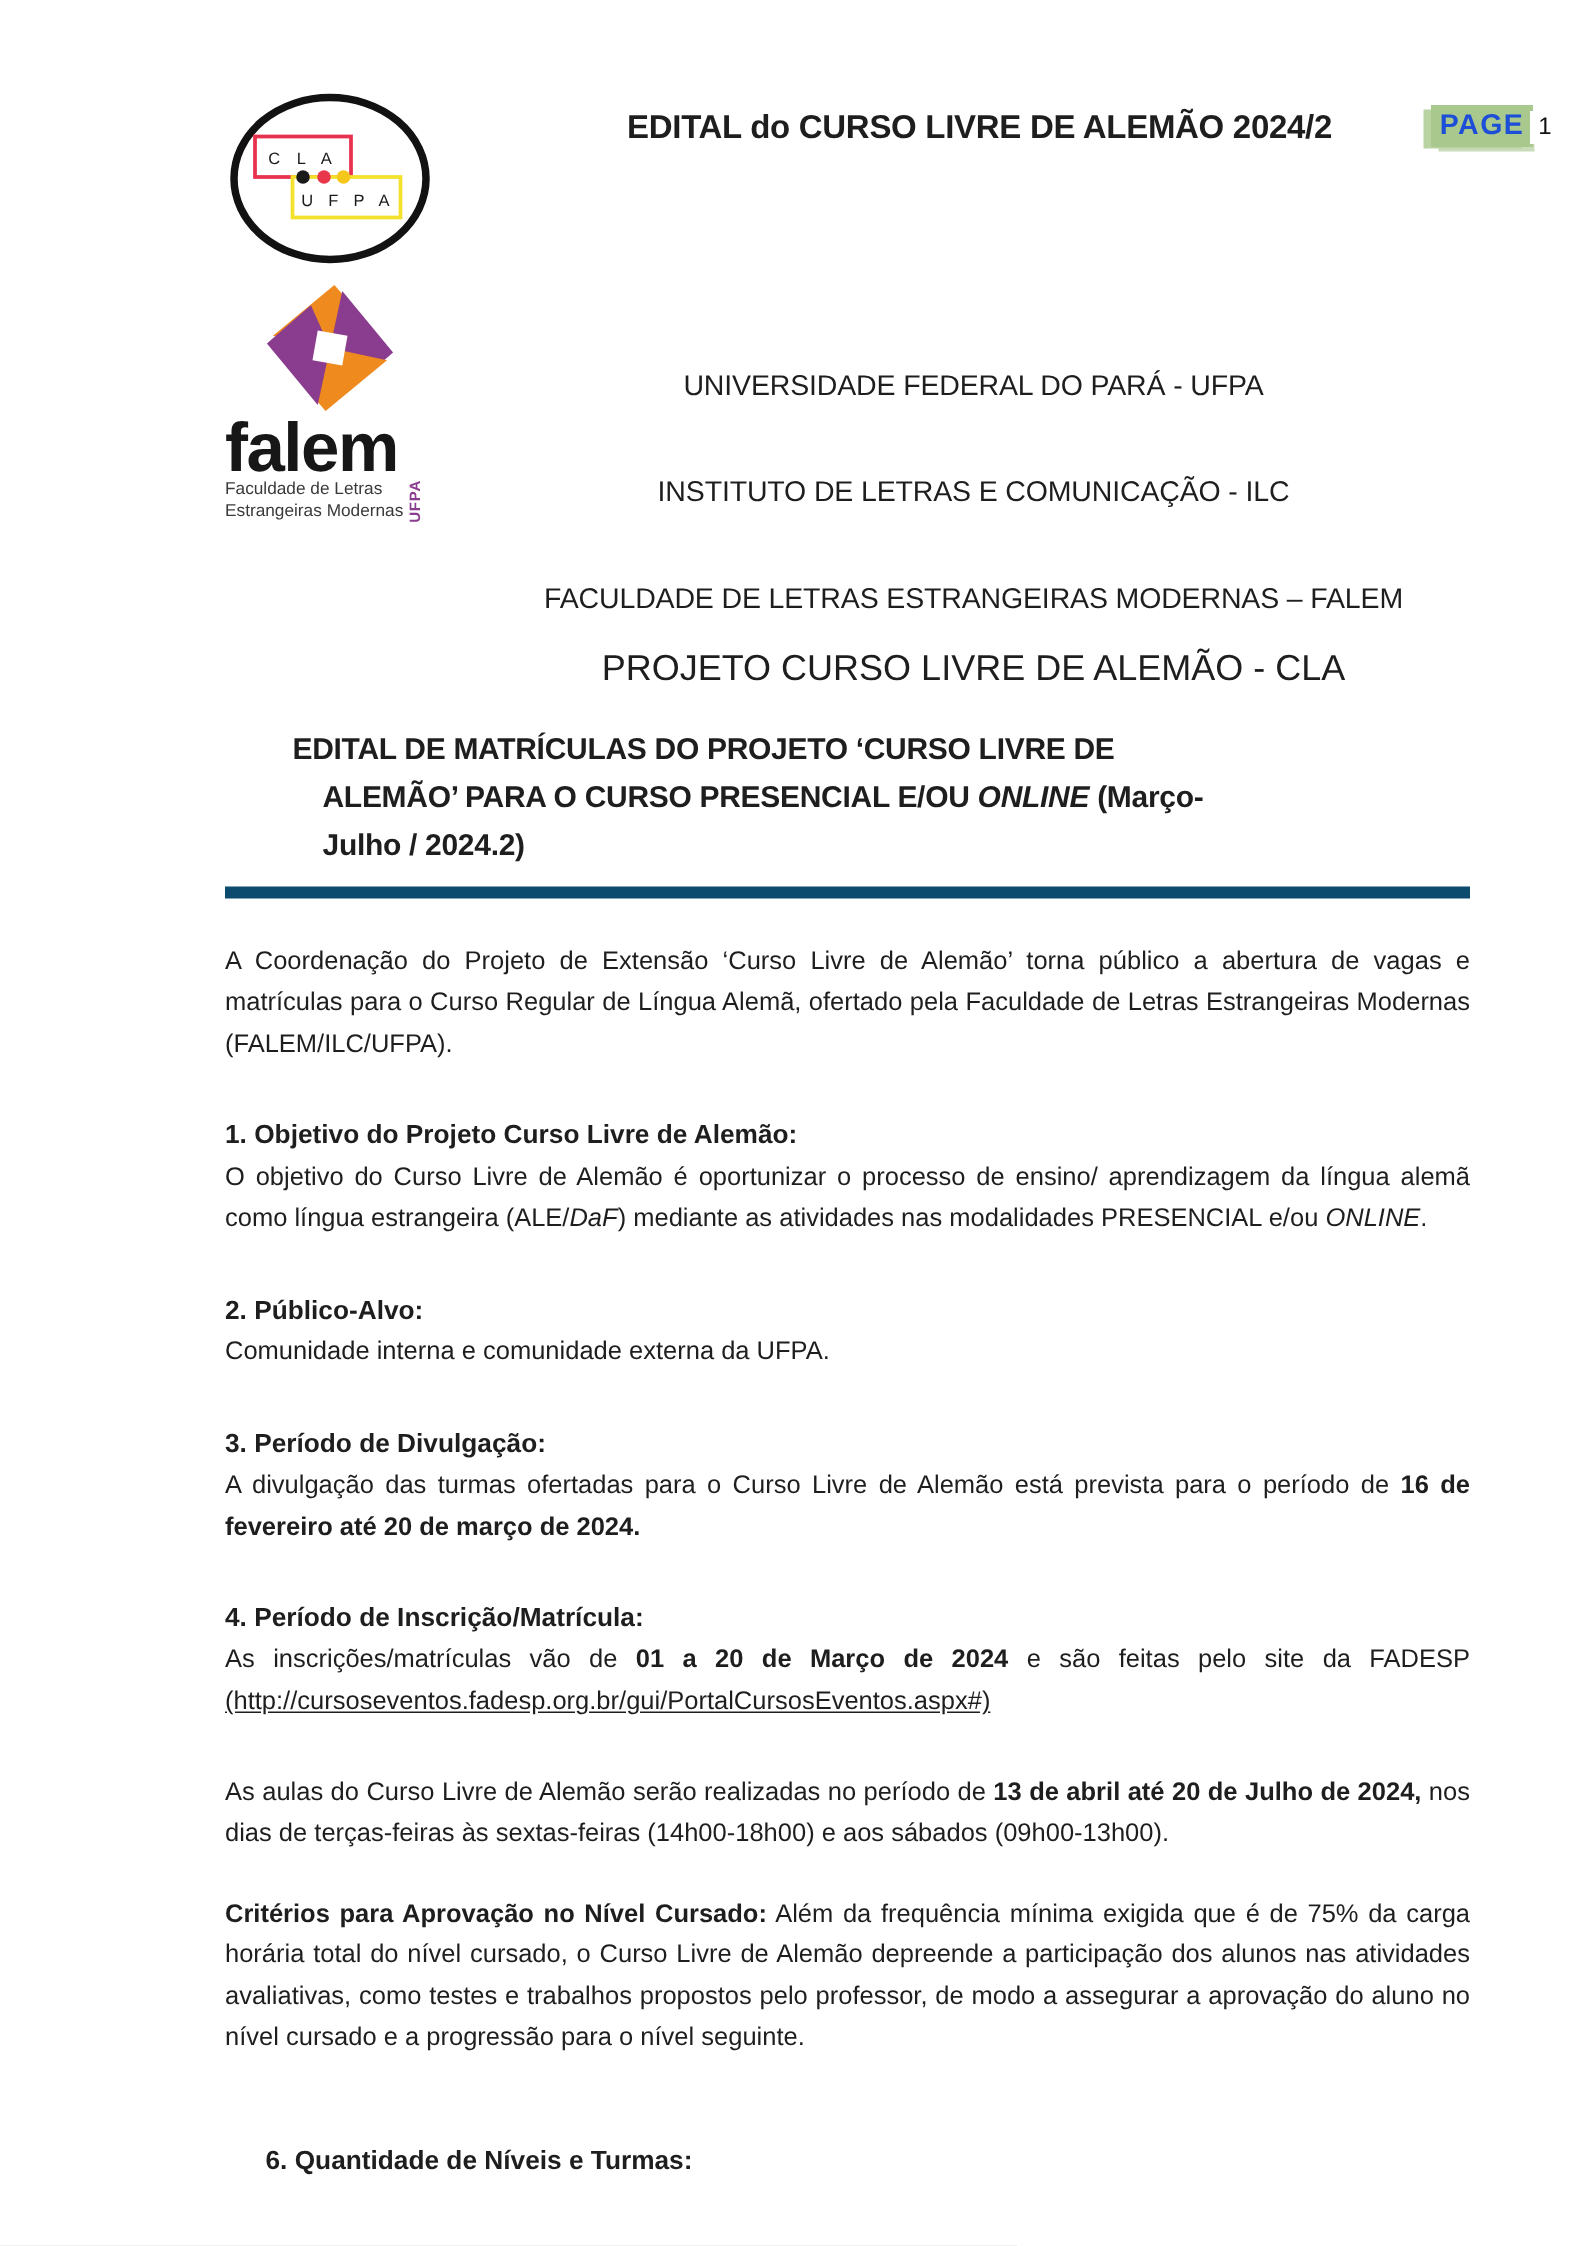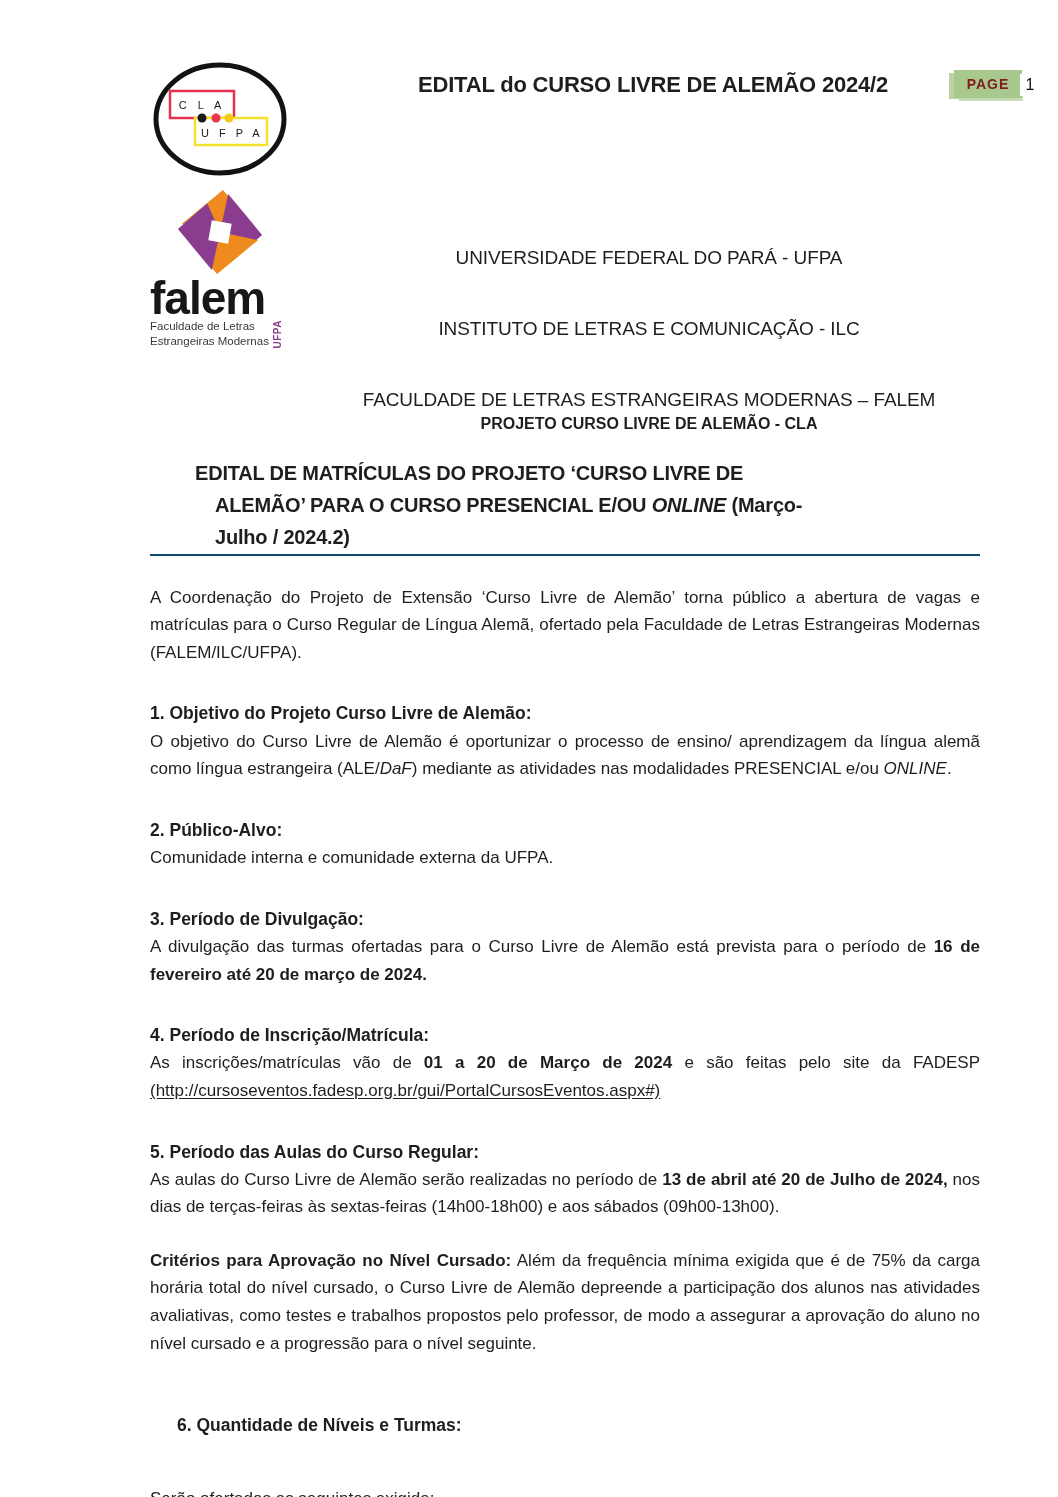--- a/index.html
+++ b/index.html
@@ -28,21 +28,21 @@
     width:88px; height:30px;
   }
   .badge-body {
     position:absolute; left:0; top:0;
     width:68px; height:28px;
     background:#a8c88d;
     display:flex; align-items:center; justify-content:center;
     box-shadow:-6px 2px 0 -1px #b9d3a3, 3px 5px 0 -2px #c9dcb8;
   }
   .badge-body span {
-    color:#7f1d1d; font-weight:bold; font-size:14px; letter-spacing:1px;
+    color:#1d4ed8; font-weight:bold; font-size:19px; letter-spacing:1px;
   }
   .badge-num {
     position:absolute; left:66px; top:4px;
     width:20px; height:22px; background:#ffffff;
     color:#111; font-size:16px; text-align:center; line-height:22px;
   }
 
   
   .org-row { display:flex; margin-top:6px; }
   .falem-logo { width:168px; flex:none; }
@@ -53,26 +53,27 @@
   }
   .falem-sub-row { display:flex; align-items:flex-end; }
   .falem-sub { font-size:11.5px; color:#3a3a3a; line-height:1.25; }
   .falem-ufpa {
     writing-mode:vertical-rl; transform:rotate(180deg);
     font-size:10px; font-weight:bold; color:#8a3d8f; letter-spacing:0.5px;
     margin-left:3px;
   }
   .org-lines { flex:1; text-align:center; padding-top:12px; }
   .org-line { font-size:19px; line-height:1.38; letter-spacing:-0.1px;margin-top:45px; }
-  .org-project { font-size:16px; font-weight:bold; margin-top:1px; }
+  .org-project { font-size:24px; font-weight:normal; margin-top:18px; }
 
   
   .doc-title-block {
     margin-top:24px;
-    border-bottom:2px solid #0c4a6e;
+    border-bottom:8px solid #0c4a6e;
+    padding-bottom:10px;
   }
   .doc-title {
     width:660px;
     padding-left:65px; text-indent:-20px;
     font-size:20px; font-weight:bold; line-height:1.62;
     letter-spacing:-0.2px;
   }
 
   
   .sec { margin-top:33px; }
@@ -164,21 +165,20 @@
     <h3 class="sec-heading">3. Período de Divulgação:</h3>
     <p class="body-p"><span>A divulgação das turmas ofertadas para o Curso Livre de Alemão está prevista para o período de </span><span class="b">16 de fevereiro até 20 de março de 2024.</span></p>
   </section>
 
   <section class="sec">
     <h3 class="sec-heading">4. Período de Inscrição/Matrícula:</h3>
     <p class="body-p"><span>As inscrições/matrículas vão de </span><span class="b">01 a 20 de Março de 2024</span><span> e são feitas pelo site da FADESP </span><span class="u">(http://cursoseventos.fadesp.org.br/gui/PortalCursosEventos.aspx#)</span></p>
   </section>
 
   <section class="sec">
-    <h3 class="sec-heading">5. Período das Aulas do Curso Regular:</h3>
     <p class="body-p"><span>As aulas do Curso Livre de Alemão serão realizadas no período de </span><span class="b">13 de abril até 20 de Julho de 2024,</span><span> nos dias de terças-feiras às sextas-feiras (14h00-18h00) e aos sábados (09h00-13h00).</span></p>
   </section>
 
   <section class="sec tight">
     <p class="body-p"><span class="b">Critérios para Aprovação no Nível Cursado:</span><span> Além da frequência mínima exigida que é de 75% da carga horária total do nível cursado, o Curso Livre de Alemão depreende a participação dos alunos nas atividades avaliativas, como testes e trabalhos propostos pelo professor, de modo a assegurar a aprovação do aluno no nível cursado e a progressão para o nível seguinte.</span></p>
   </section>
 
   <section class="sec big">
     <h3 class="sec-heading">6. Quantidade de Níveis e Turmas:</h3>
   </section>

